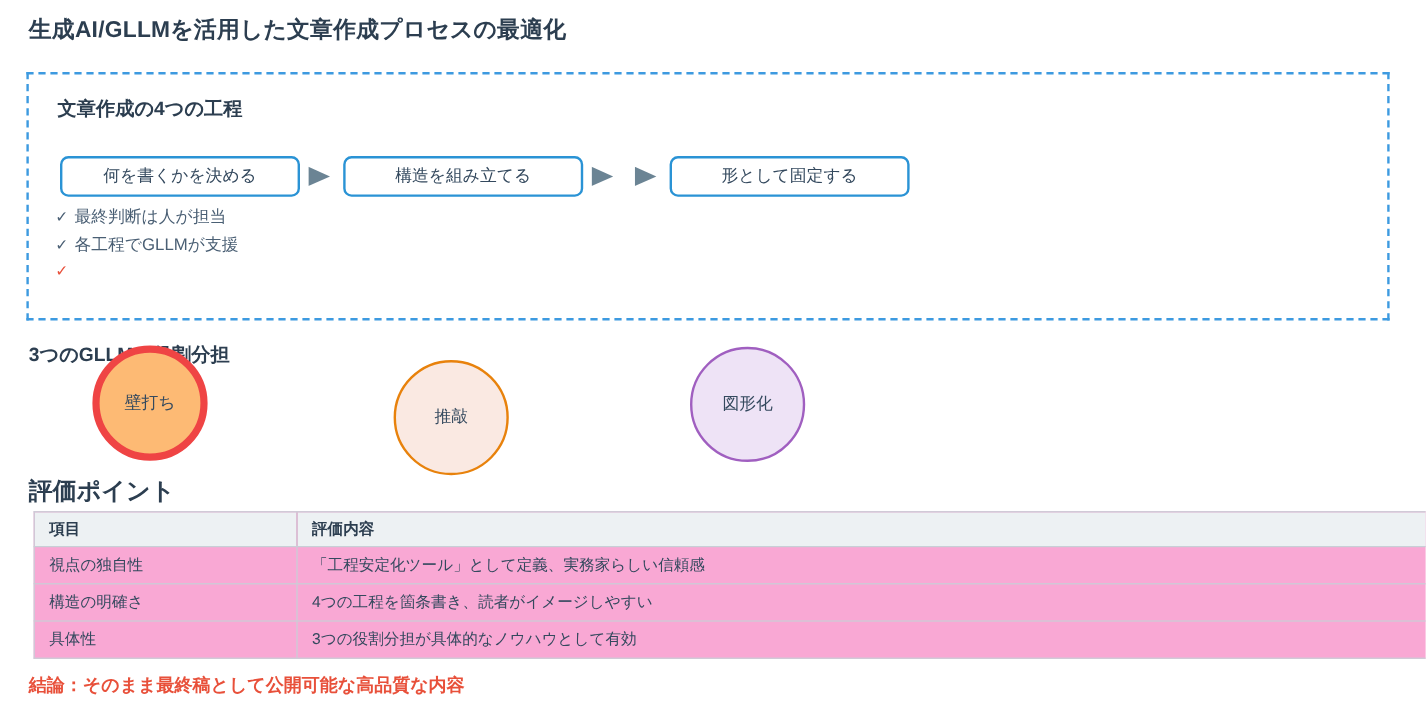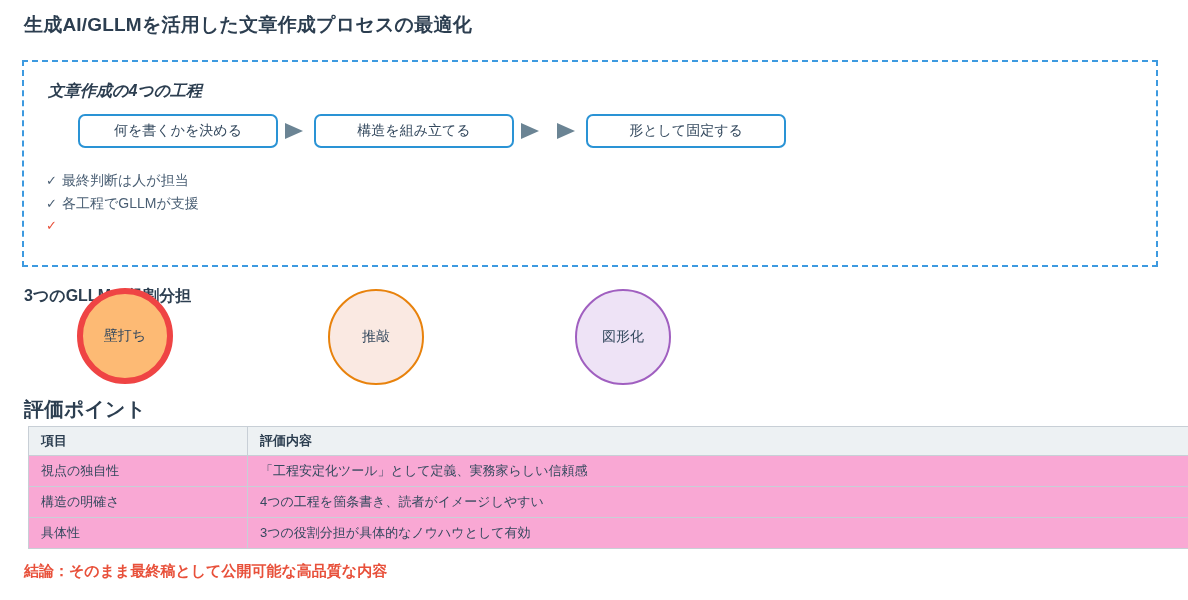--- a/index.html
+++ b/index.html
@@ -41,31 +41,29 @@
     background: transparent;
   }
   .panel-heading {
     position: absolute;
     left: 24px;
     top: 19px;
     font-size: 16px;
     font-weight: bold;
     color: #2c3e50;
     white-space: nowrap;
-    font-style: italic;
   }
 
   
   .flow-row {
     position: absolute;
     left: 26px;
-    top: 52px;
-    display: flex;
-    align-items: center;
-    margin-left: 28px;
+    top: 68px;
+    display: flex;
+    align-items: center;
   }
   .flow-box {
     width: 200px;
     height: 34px;
     border: 2px solid #2a93d5;
     border-radius: 7px;
     background: #ffffff;
     box-sizing: border-box;
     display: flex;
     align-items: center;
@@ -223,21 +221,21 @@
     </li>
   </ul>
 </section>
 
 <div class="roles-heading">3つのGLLMの役割分担</div>
 
 <div class="circle" style="left:77px; top:288px; width:96px; height:96px; border:6px solid #ef4444; background:#fdba74;">
   <span>壁打ち</span>
 </div>
 
-<div class="circle" style="left:328px; top:289px; width:96px; height:96px; border:2px solid #e8820c; background:#fae9e2;">
+<div class="circle" style="left:328px; top:300px; width:96px; height:96px; border:2px solid #e8820c; background:#fae9e2;">
   <span>推敲</span>
 </div>
 
 <div class="circle" style="left:575px; top:289px; width:96px; height:96px; border:2px solid #a05fc0; background:#eee3f6;">
   <span>図形化</span>
 </div>
 
 <div class="table-heading">評価ポイント</div>
 
 <table class="eval-table">

